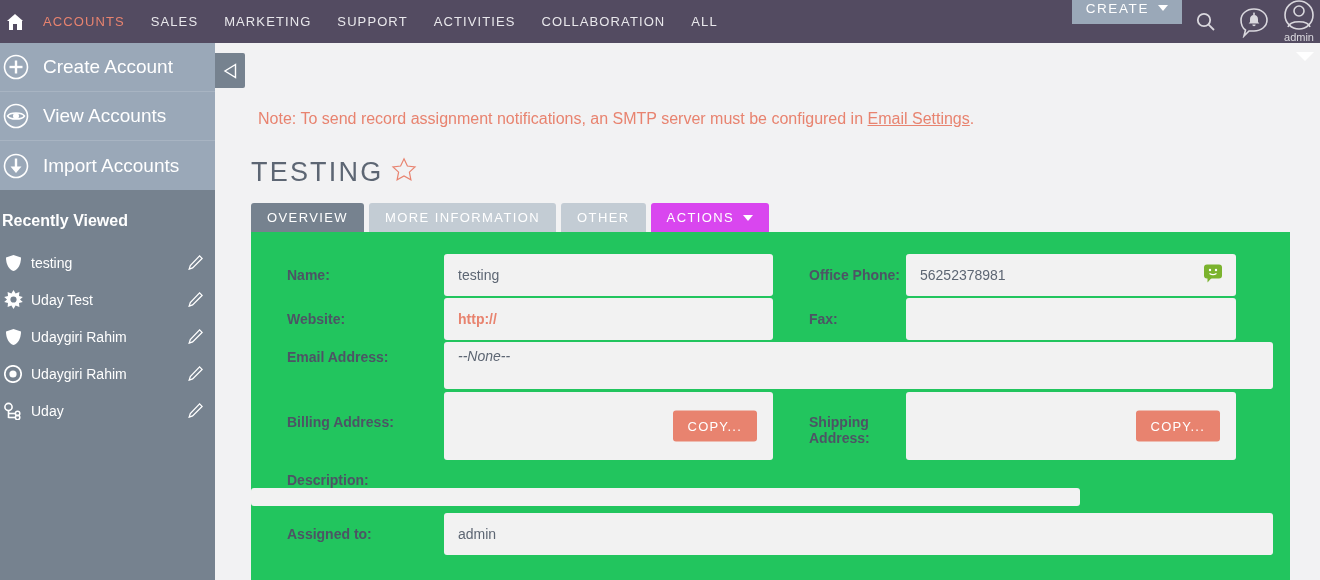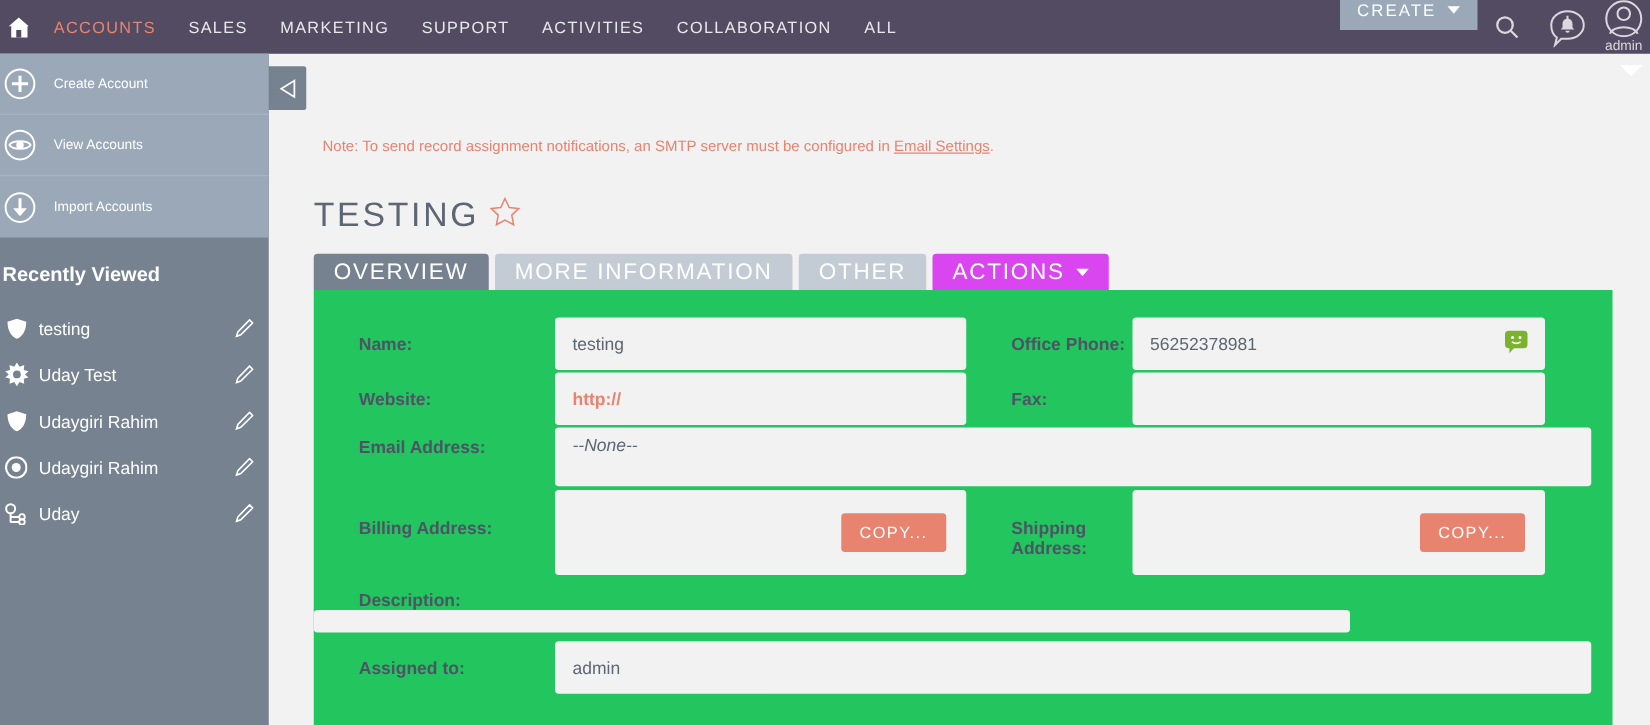--- a/index.html
+++ b/index.html
@@ -46,56 +46,56 @@
 
   
   #sidebar { position: absolute; left: 0; top: 43px; width: 215px; height: 537px; background: #76828f; }
   #sidebar-actions { background: #9aa8b8; }
   .side-action {
     height: 49px; display: flex; align-items: center; gap: 14px;
     padding-left: 2px; border-bottom: 1px solid #a8b4c2; cursor: pointer;
   }
   .side-action:last-child { border-bottom: none; }
   .side-action .circ { width: 26px; height: 26px; margin-left: 1px; position: relative; flex: 0 0 26px; }
-  .side-action-label { color: #ffffff; font-size: 11px; }
+  .side-action-label { color: #ffffff; font-size: 19px; }
   .circ svg { display: block; }
 
   #recently-title { color: #ffffff; font-size: 16px; font-weight: bold; padding: 22px 0 14px 2px; }
   .rv-item { height: 37px; display: flex; align-items: center; padding: 0 12px 0 2px; cursor: pointer; }
   .rv-ico { width: 22px; flex: 0 0 22px; display: flex; align-items: center; justify-content: center; }
   .rv-label { color: #ffffff; font-size: 14px; flex: 1; margin-left: 7px; white-space: nowrap; }
   .rv-pencil { width: 16px; flex: 0 0 16px; display: flex; align-items: center; justify-content: center; cursor: pointer; }
 
   #sidebar-toggle {
     position: absolute; left: 215px; top: 53px; width: 30px; height: 35px;
     background: #76828f; display: flex; align-items: center; justify-content: center;
     cursor: pointer; border-radius: 0 2px 2px 0;
   }
 
   
   #page-caret { position: absolute; left: 1296px; top: 52px; width: 0; height: 0;
     border-left: 9px solid transparent; border-right: 9px solid transparent; border-top: 9px solid #ffffff; cursor: pointer; }
 
   #note {
     position: absolute; left: 258px; top: 110px;
-    font-size: 12px; color: #e8836f;
+    font-size: 16px; color: #e8836f;
   }
   #note a { color: #e8836f; text-decoration: underline; cursor: pointer; }
 
   #record-title {
     position: absolute; left: 251px; top: 155px;
     font-size: 27px; letter-spacing: 2.2px; color: #5d6673; font-weight: normal;
     text-transform: uppercase; display: flex; align-items: center; gap: 8px;
   }
   #fav-star { margin-top: 2px; cursor: pointer; }
 
   #tabs { position: absolute; left: 251px; top: 203px; display: flex; gap: 5px; }
   .tab {
     height: 29px; display: flex; align-items: center; padding: 0 16px;
-    font-size: 18px; letter-spacing: 1.4px; color: #ffffff; background: #c3ccd4;
+    font-size: 13px; letter-spacing: 1.4px; color: #ffffff; background: #c3ccd4;
     border-radius: 3px 3px 0 0; cursor: pointer; text-transform: uppercase;
   }
   .tab.active { background: #76828f; }
   .tab.actions { background: #d946ef; gap: 9px; }
 
   #panel {
     position: absolute; left: 251px; top: 232px; width: 1039px; height: 348px;
     background: #22c55e;
   }
 

